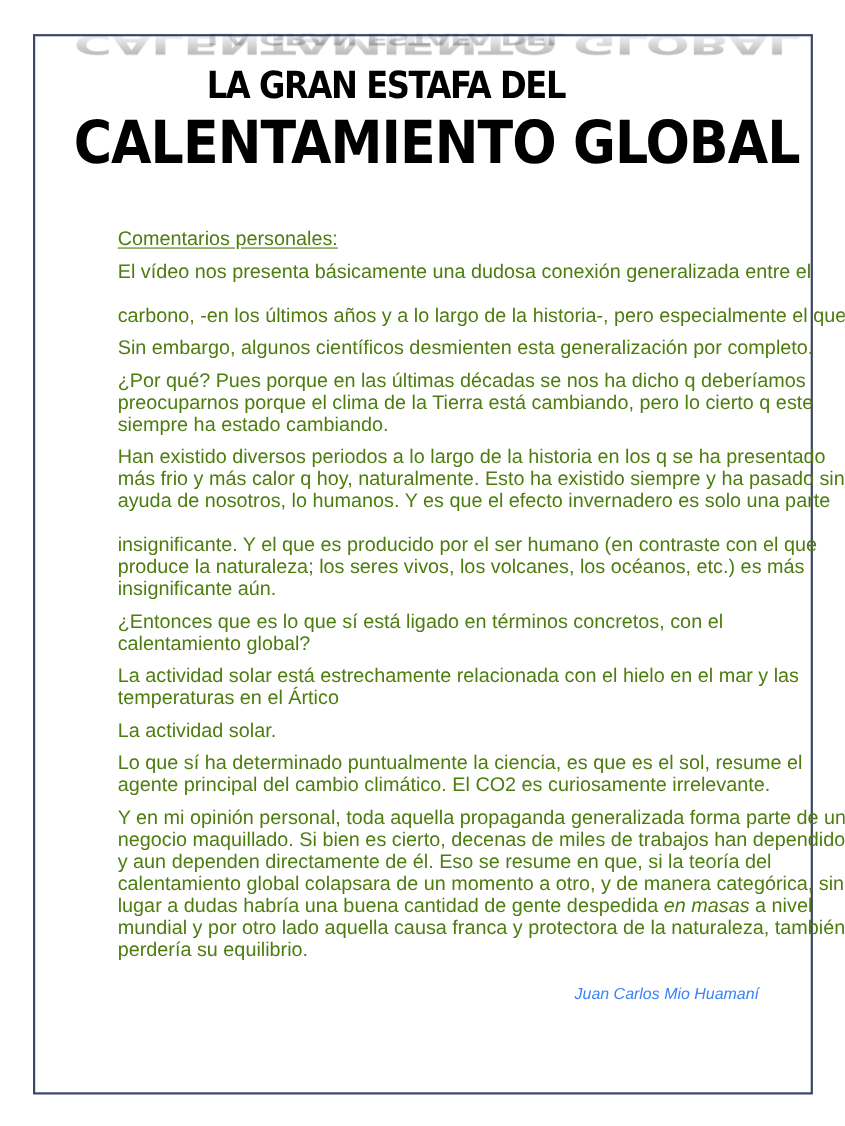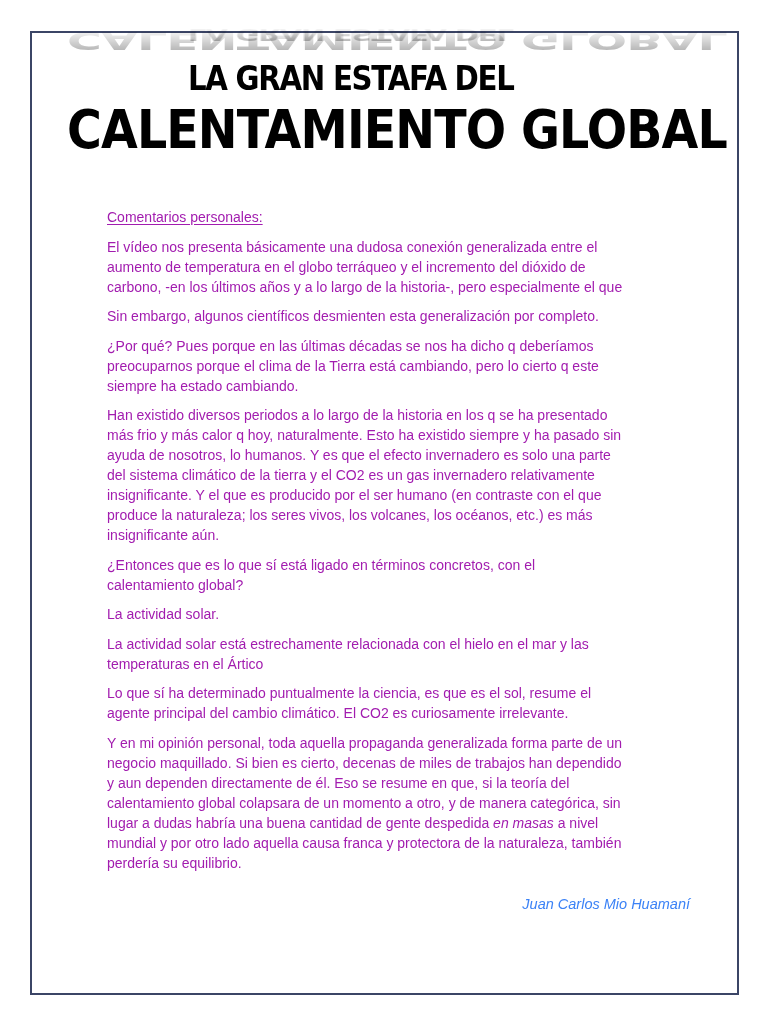--- a/index.html
+++ b/index.html
@@ -72,23 +72,23 @@
       -webkit-mask-image: linear-gradient(to bottom, rgba(0,0,0,0.9), rgba(0,0,0,0));
       mask-image: linear-gradient(to bottom, rgba(0,0,0,0.9), rgba(0,0,0,0));
       filter: blur(0.6px);
       pointer-events: none;
     }
     .content {
       position: absolute;
       left: 107px;
       top: 207px;
       width: 560px;
-      font-size: 14px;
+      font-size: 18px;
       line-height: 20px;
-      color: #a21caf;
+      color: #4d7c0f;
     }
     .content p {
       margin: 0 0 9.5px 0;
       white-space: nowrap;
     }
     .heading-underlined {
       text-decoration: underline;
       text-underline-offset: 2px;
     }
     .signature {
@@ -115,56 +115,56 @@
   <div class="title-line title-large">
     <span class="reflect" data-text="CALENTAMIENTO GLOBAL">CALENTAMIENTO GLOBAL</span>
   </div>
 </div>
 
 <div class="content">
   <p class="heading-underlined">Comentarios personales:</p>
 
   <p>
     <span>El vídeo nos presenta básicamente una dudosa conexión generalizada entre el</span><br>
-    <span>aumento de temperatura en el globo terráqueo y el incremento del dióxido de</span><br>
+    <br>
     <span>carbono, -en los últimos años y a lo largo de la historia-, pero especialmente el que</span><br>
   </p>
 
   <p>
     <span>Sin embargo, algunos científicos desmienten esta generalización por completo.</span>
   </p>
 
   <p>
     <span>¿Por qué? Pues porque en las últimas décadas se nos ha dicho q deberíamos</span><br>
     <span>preocuparnos porque el clima de la Tierra está cambiando, pero lo cierto q este</span><br>
     <span>siempre ha estado cambiando.</span>
   </p>
 
   <p>
     <span>Han existido diversos periodos a lo largo de la historia en los q se ha presentado</span><br>
     <span>más frio y más calor q hoy, naturalmente. Esto ha existido siempre y ha pasado sin</span><br>
     <span>ayuda de nosotros, lo humanos. Y es que el efecto invernadero es solo una parte</span><br>
-    <span>del sistema climático de la tierra y el CO2 es un gas invernadero relativamente</span><br>
+    <br>
     <span>insignificante. Y el que es producido por el ser humano (en contraste con el que</span><br>
     <span>produce la naturaleza; los seres vivos, los volcanes, los océanos, etc.) es más</span><br>
     <span>insignificante aún.</span>
   </p>
 
   <p>
     <span>¿Entonces que es lo que sí está ligado en términos concretos, con el</span><br>
     <span>calentamiento global?</span>
   </p>
 
   <p>
-    <span>La actividad solar.</span>
+    <span>La actividad solar está estrechamente relacionada con el hielo en el mar y las</span><br>
+    <span>temperaturas en el Ártico</span>
   </p>
 
   <p>
-    <span>La actividad solar está estrechamente relacionada con el hielo en el mar y las</span><br>
-    <span>temperaturas en el Ártico</span>
+    <span>La actividad solar.</span>
   </p>
 
   <p>
     <span>Lo que sí ha determinado puntualmente la ciencia, es que es el sol, resume el</span><br>
     <span>agente principal del cambio climático. El CO2 es curiosamente irrelevante.</span>
   </p>
 
   <p>
     <span>Y en mi opinión personal, toda aquella propaganda generalizada forma parte de un</span><br>
     <span>negocio maquillado. Si bien es cierto, decenas de miles de trabajos han dependido</span><br>

